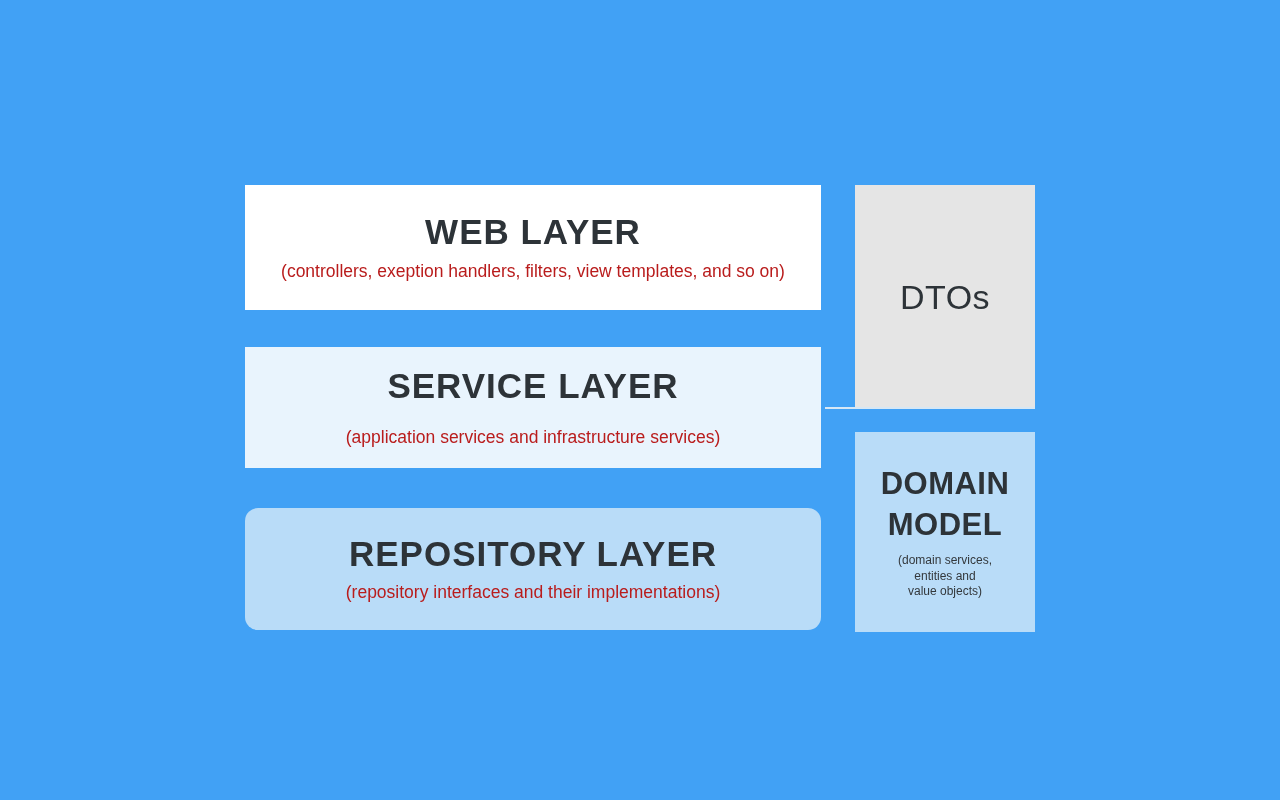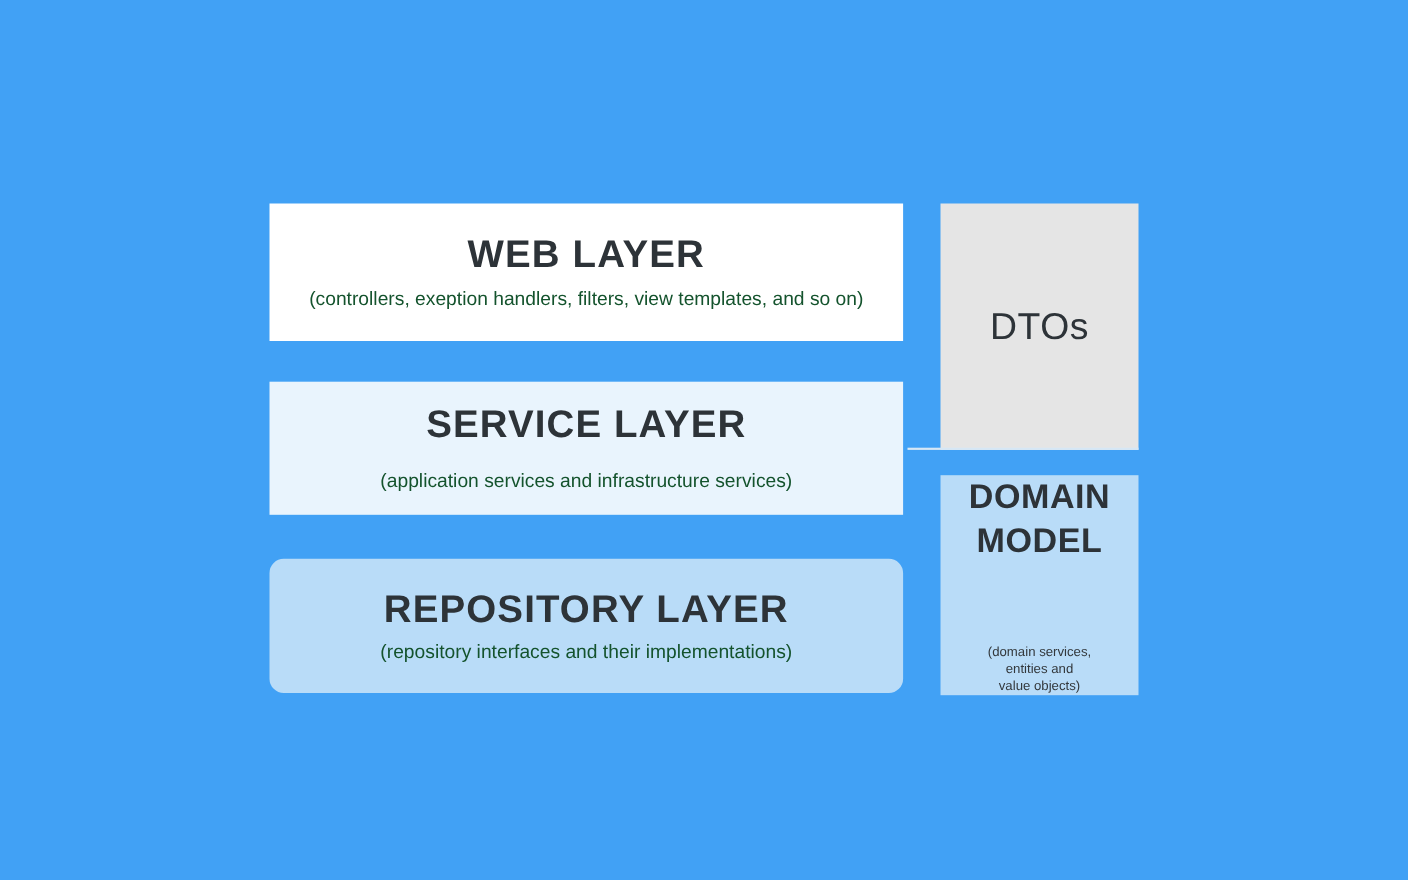--- a/index.html
+++ b/index.html
@@ -50,21 +50,21 @@
   }
   .layer-title {
     font-size: 35px;
     font-weight: bold;
     letter-spacing: 1px;
     line-height: 1.1;
   }
   .layer-subtitle {
     margin-top: 9px;
     font-size: 17.5px;
-    color: #14532d;
+    color: #b91c1c;
   }
   
   .side-dtos {
     left: 855px;
     top: 185px;
     width: 180px;
     height: 224px;
     background: #e5e5e5;
   }
   .dtos-title {
@@ -78,21 +78,20 @@
     width: 210px;
     height: 2px;
     background: #d6e7f5;
   }
   .side-domain {
     left: 855px;
     top: 432px;
     width: 180px;
     height: 200px;
     background: #b9dcf8;
-    justify-content: space-between;
   }
   .domain-title {
     font-size: 31px;
     font-weight: bold;
     letter-spacing: 0.5px;
     line-height: 1.3;
     max-width: 160px;
   }
   .domain-subtitle {
     margin-top: 8px;

